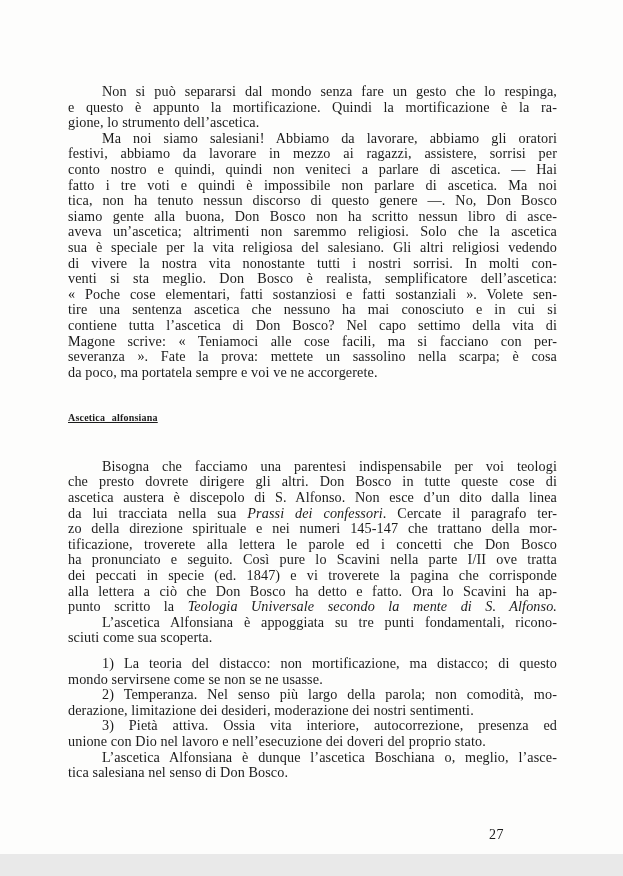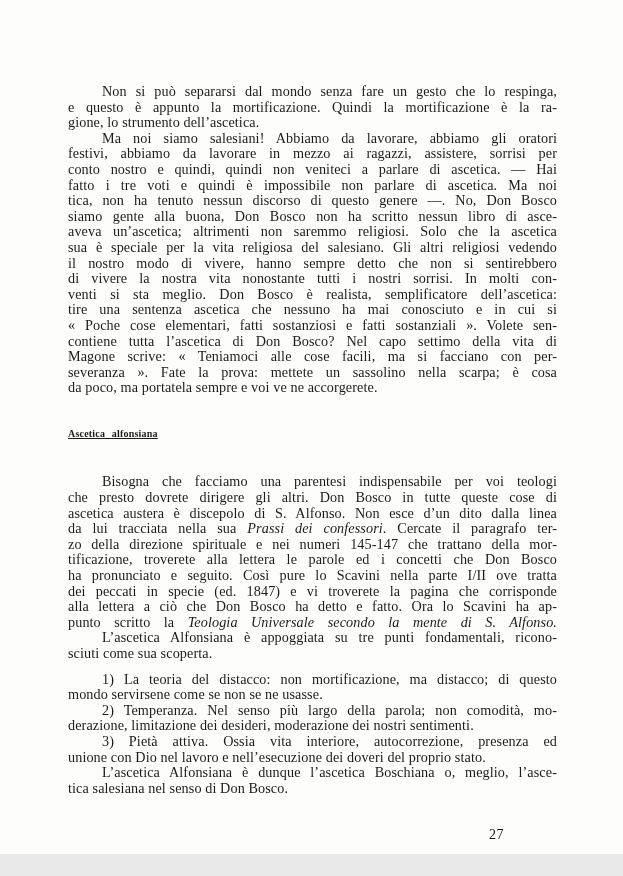--- a/index.html
+++ b/index.html
@@ -68,25 +68,24 @@
       </div>
       <div class="para">
         <div class="line indent">Ma noi siamo salesiani! Abbiamo da lavorare, abbiamo gli oratori</div>
         <div class="line">festivi, abbiamo da lavorare in mezzo ai ragazzi, assistere, sorrisi per</div>
         <div class="line">conto nostro e quindi, quindi non veniteci a parlare di ascetica. — Hai</div>
         <div class="line">fatto i tre voti e quindi è impossibile non parlare di ascetica. Ma noi</div>
         <div class="line">tica, non ha tenuto nessun discorso di questo genere —. No, Don Bosco</div>
         <div class="line">siamo gente alla buona, Don Bosco non ha scritto nessun libro di asce-</div>
         <div class="line">aveva un’ascetica; altrimenti non saremmo religiosi. Solo che la ascetica</div>
         <div class="line">sua è speciale per la vita religiosa del salesiano. Gli altri religiosi vedendo</div>
-        <div class="line">il nostro modo di vivere, hanno sempre detto che non si sentirebbero</div>
         <div class="line">di vivere la nostra vita nonostante tutti i nostri sorrisi. In molti con-</div>
         <div class="line">venti si sta meglio. Don Bosco è realista, semplificatore dell’ascetica:</div>
+        <div class="line">« Poche cose elementari, fatti sostanziosi e fatti sostanziali ». Volete sen-</div>
         <div class="line">tire una sentenza ascetica che nessuno ha mai conosciuto e in cui si</div>
-        <div class="line">« Poche cose elementari, fatti sostanziosi e fatti sostanziali ». Volete sen-</div>
         <div class="line">contiene tutta l’ascetica di Don Bosco? Nel capo settimo della vita di</div>
         <div class="line">Magone scrive: « Teniamoci alle cose facili, ma si facciano con per-</div>
         <div class="line">severanza ». Fate la prova: mettete un sassolino nella scarpa; è cosa</div>
         <div class="line last">da poco, ma portatela sempre e voi ve ne accorgerete.</div>
       </div>
       <div class="heading">Ascetica alfonsiana</div>
       <div class="para">
         <div class="line indent">Bisogna che facciamo una parentesi indispensabile per voi teologi</div>
         <div class="line">che presto dovrete dirigere gli altri. Don Bosco in tutte queste cose di</div>
         <div class="line">ascetica austera è discepolo di S. Alfonso. Non esce d’un dito dalla linea</div>

